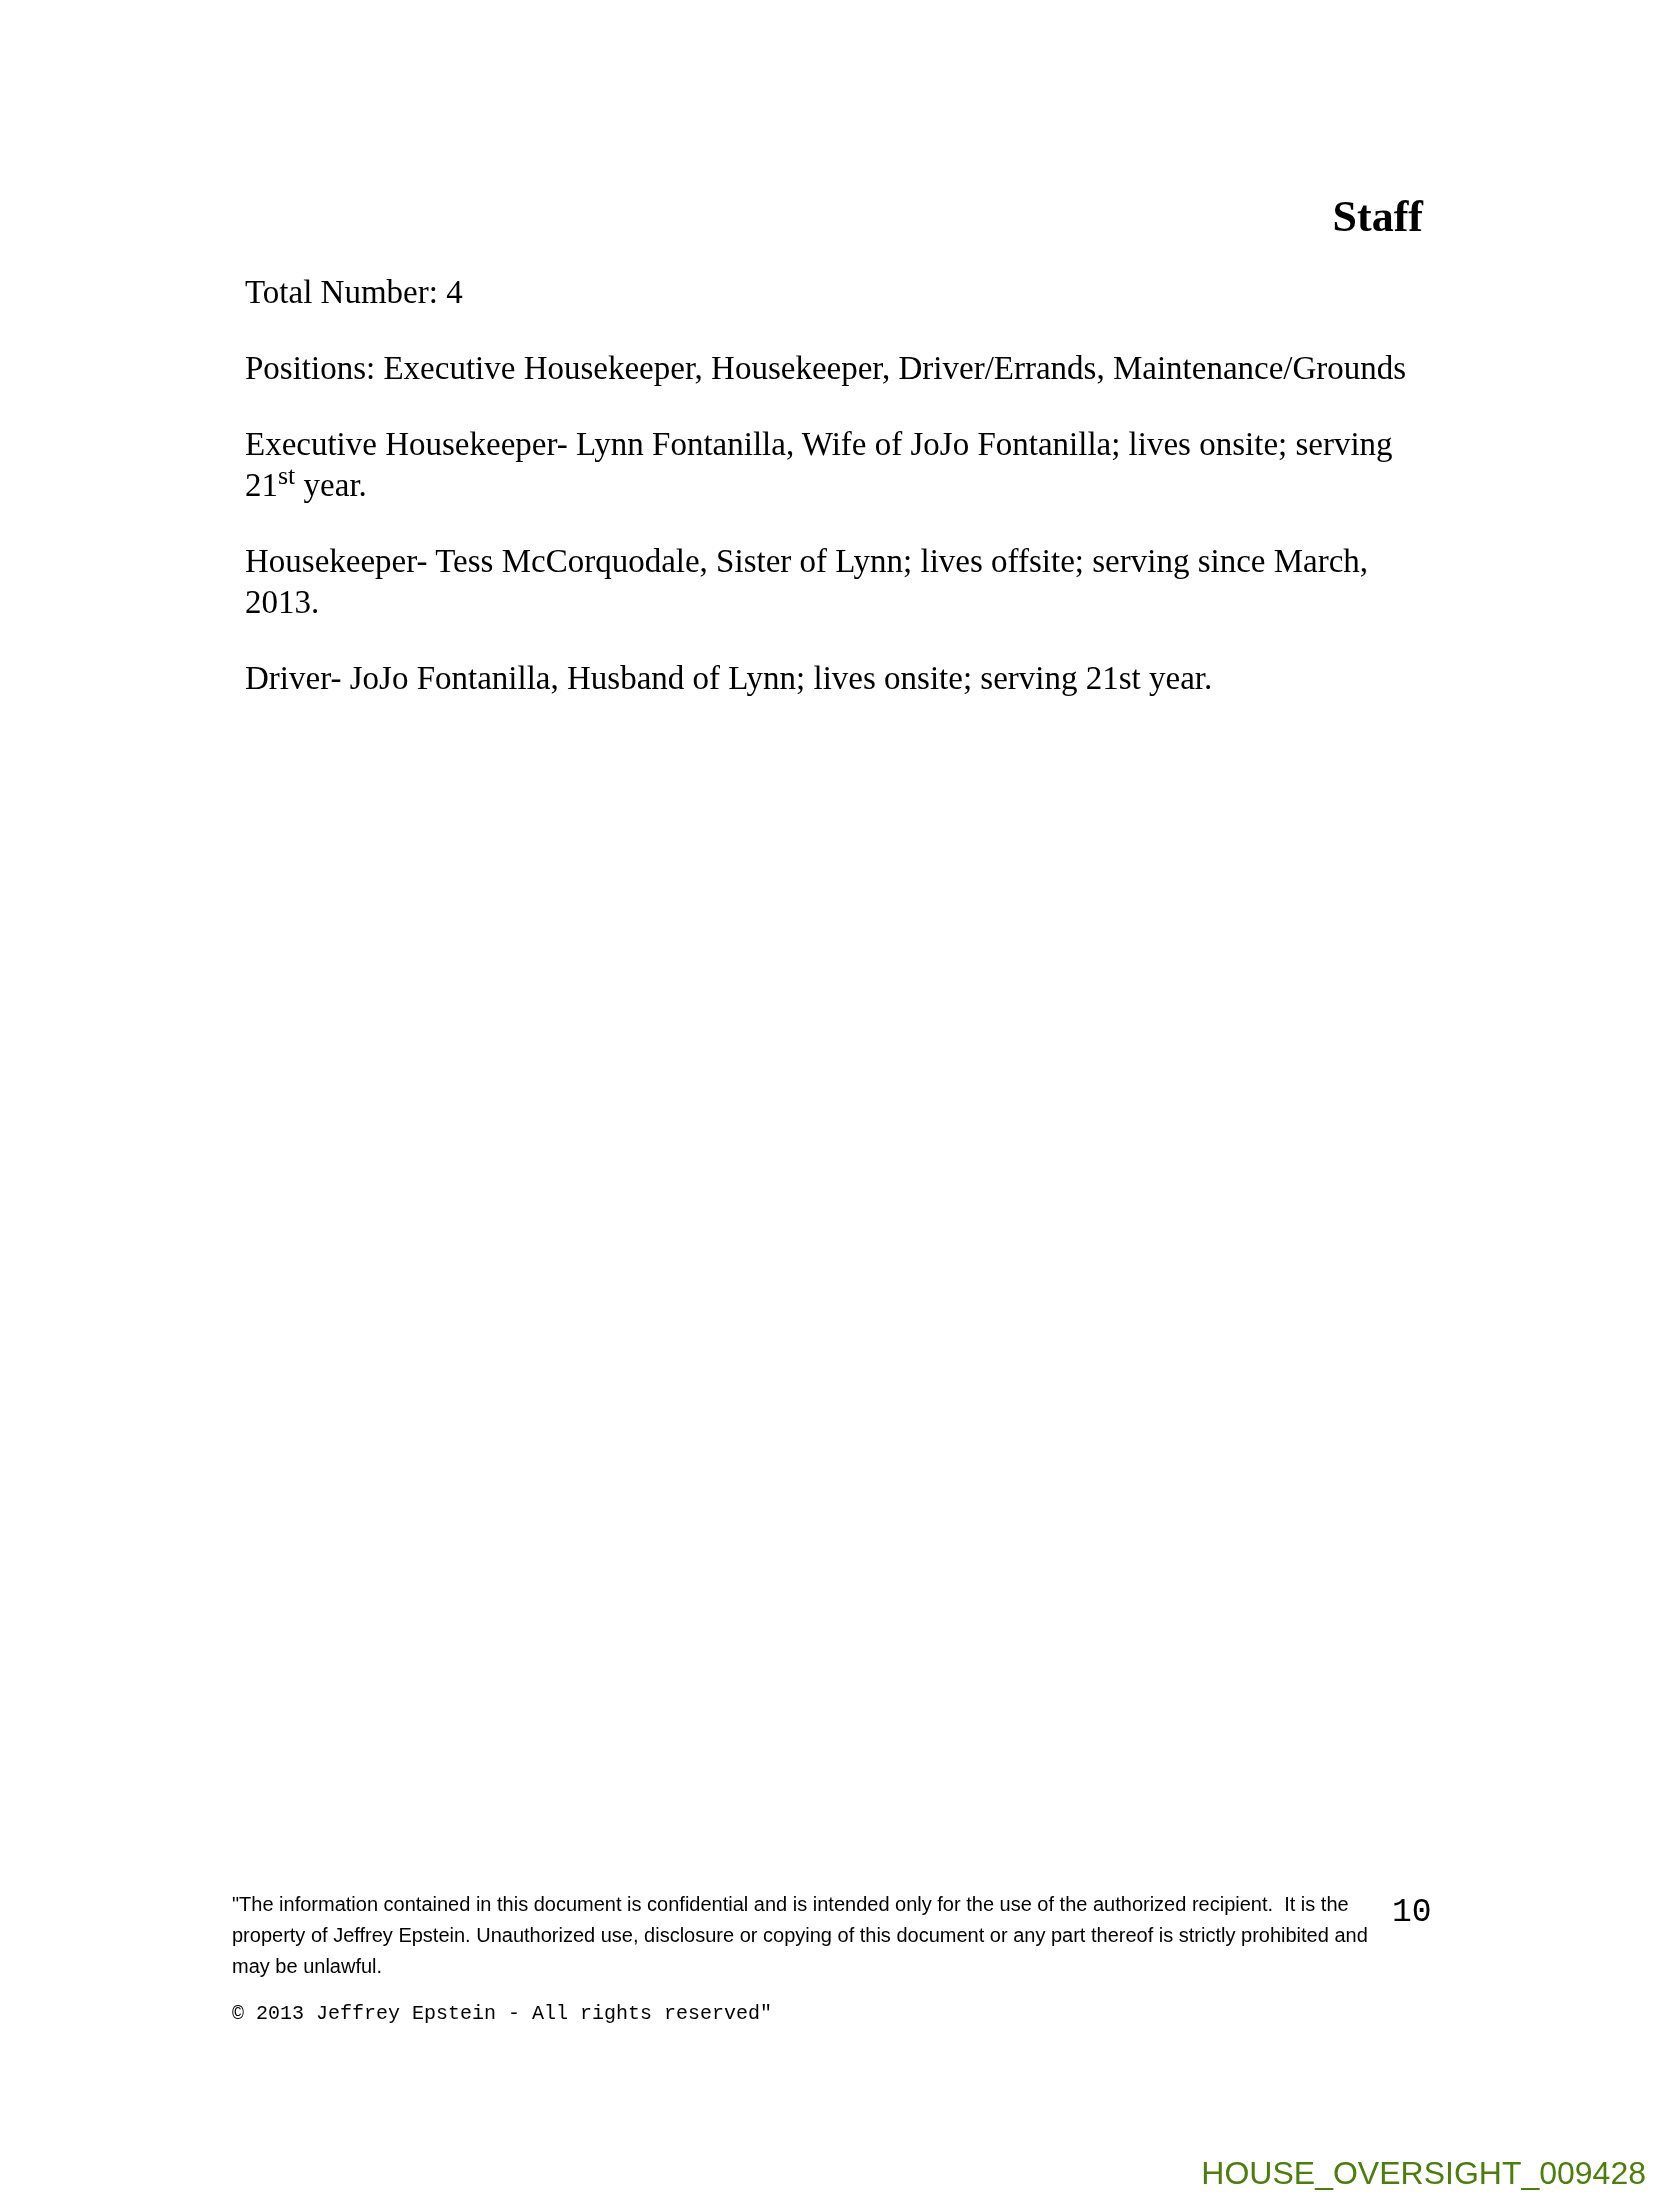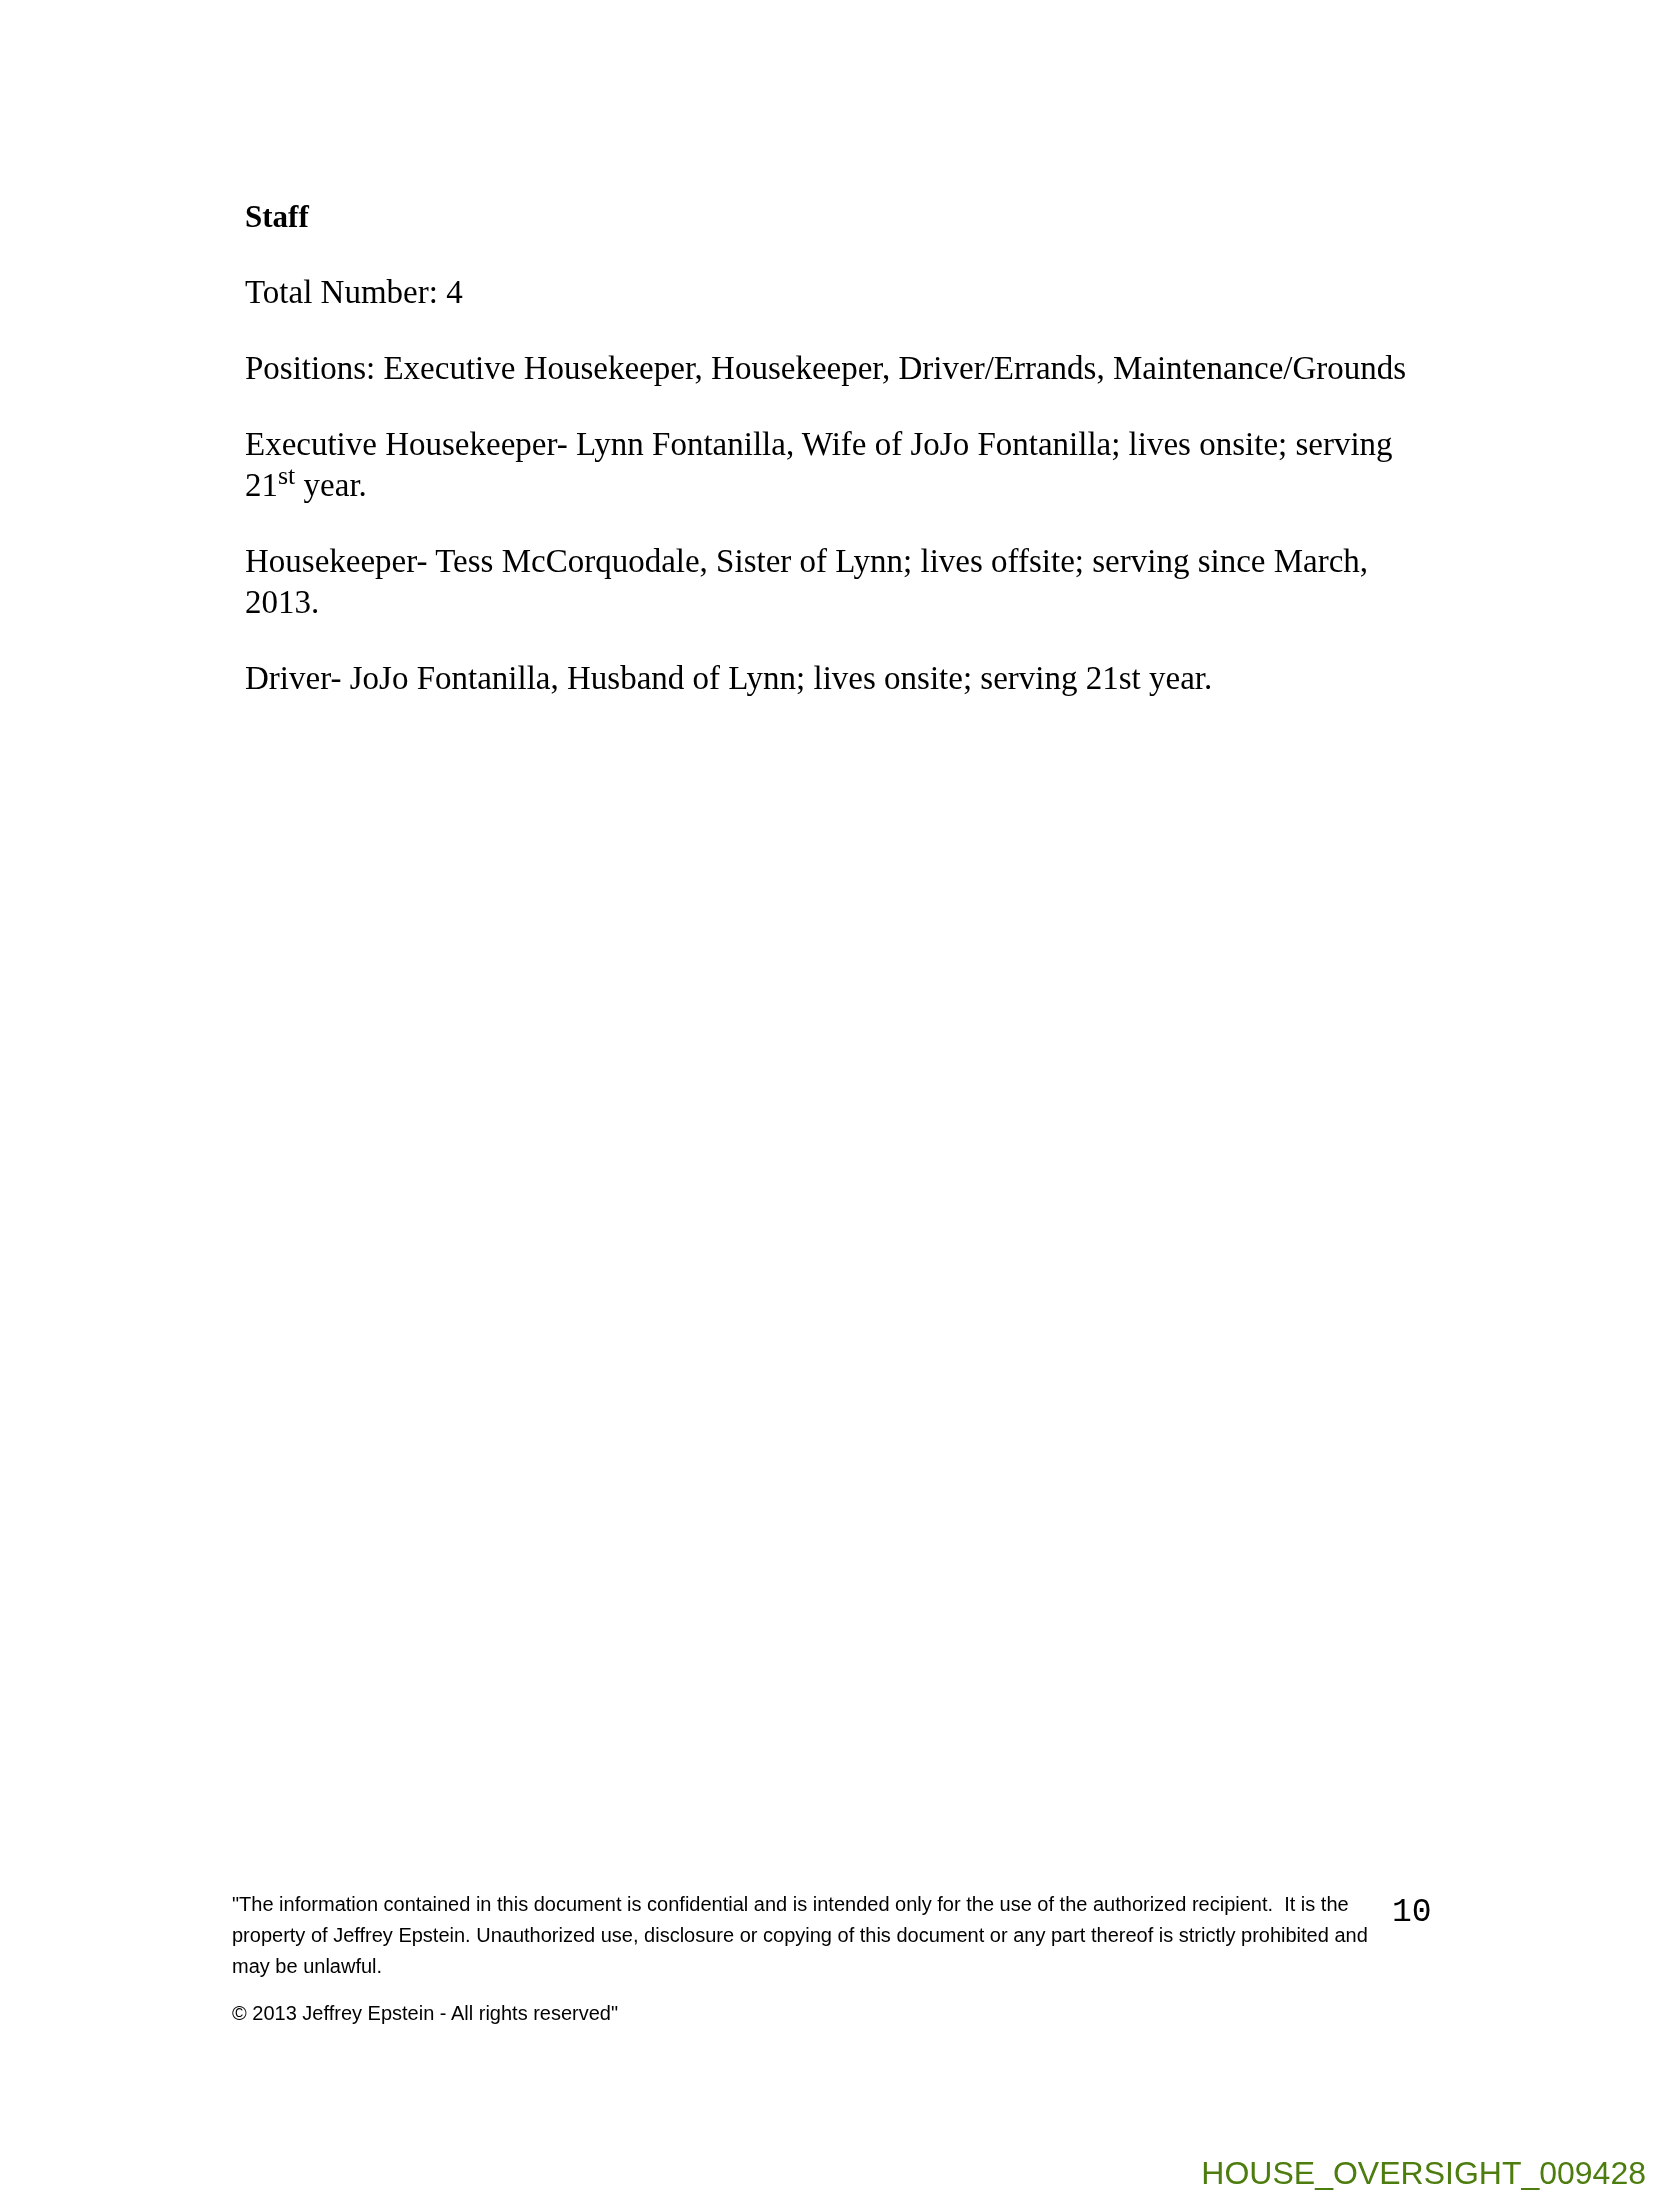--- a/index.html
+++ b/index.html
@@ -16,24 +16,24 @@
     font-family: "Liberation Serif", serif;
     color: #000000;
   }
   .content {
     position: absolute;
     left: 245px;
     top: 196px;
     width: 1178px;
   }
   .title {
-    font-size: 31px;
+    font-size: 44px;
     line-height: 41px;
     font-weight: bold;
-    text-align: left;
+    text-align: right;
     margin: 0 0 35px 0;
   }
   .para {
     font-size: 33px;
     line-height: 41px;
     margin: 0 0 35px 0;
   }
   .line {
     display: block;
     white-space: pre;
@@ -62,21 +62,21 @@
     top: 1896px;
     font-family: Liberation Mono, monospace;
     font-size: 33px;
     line-height: 33px;
     color: #000000;
   }
   .copyright {
     position: absolute;
     left: 232px;
     top: 1998px;
-    font-family: Liberation Sans, sans-serif;
+    font-family: Liberation Mono, monospace;
     font-size: 20px;
     line-height: 31px;
     white-space: pre;
     color: #000000;
   }
   .bates {
     position: absolute;
     right: 23px;
     top: 2157px;
     font-family: "Liberation Sans", sans-serif;

